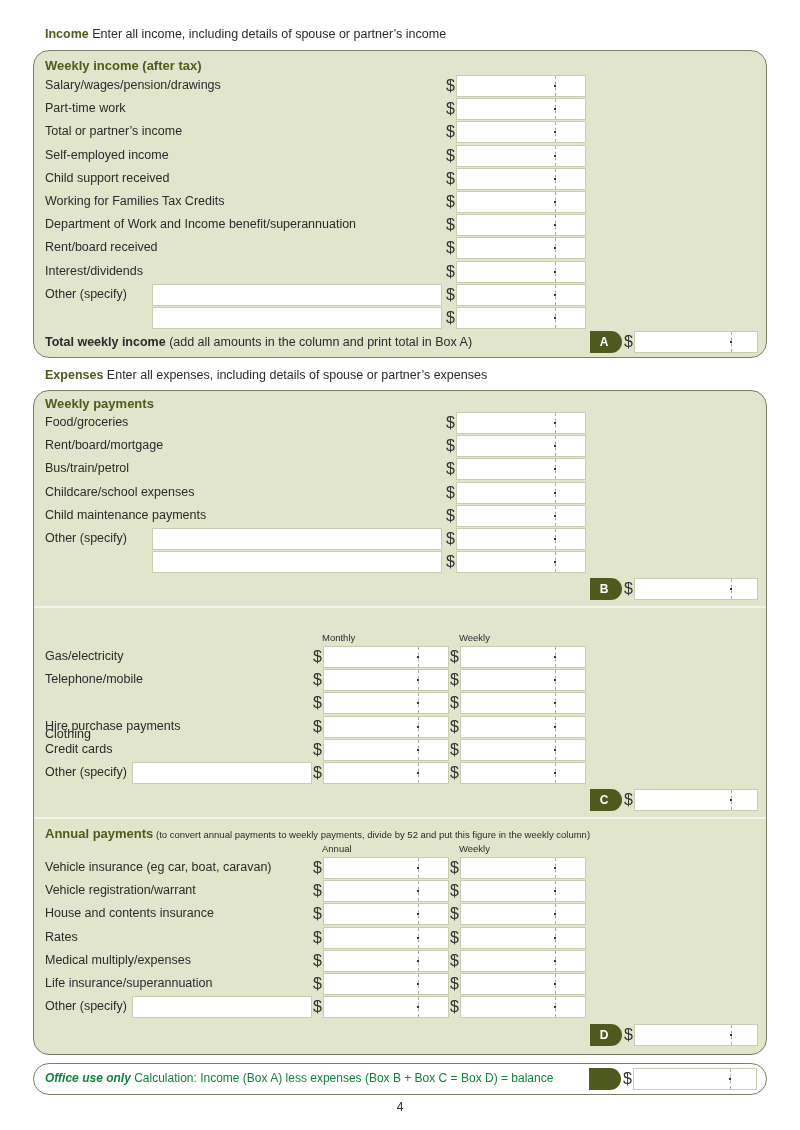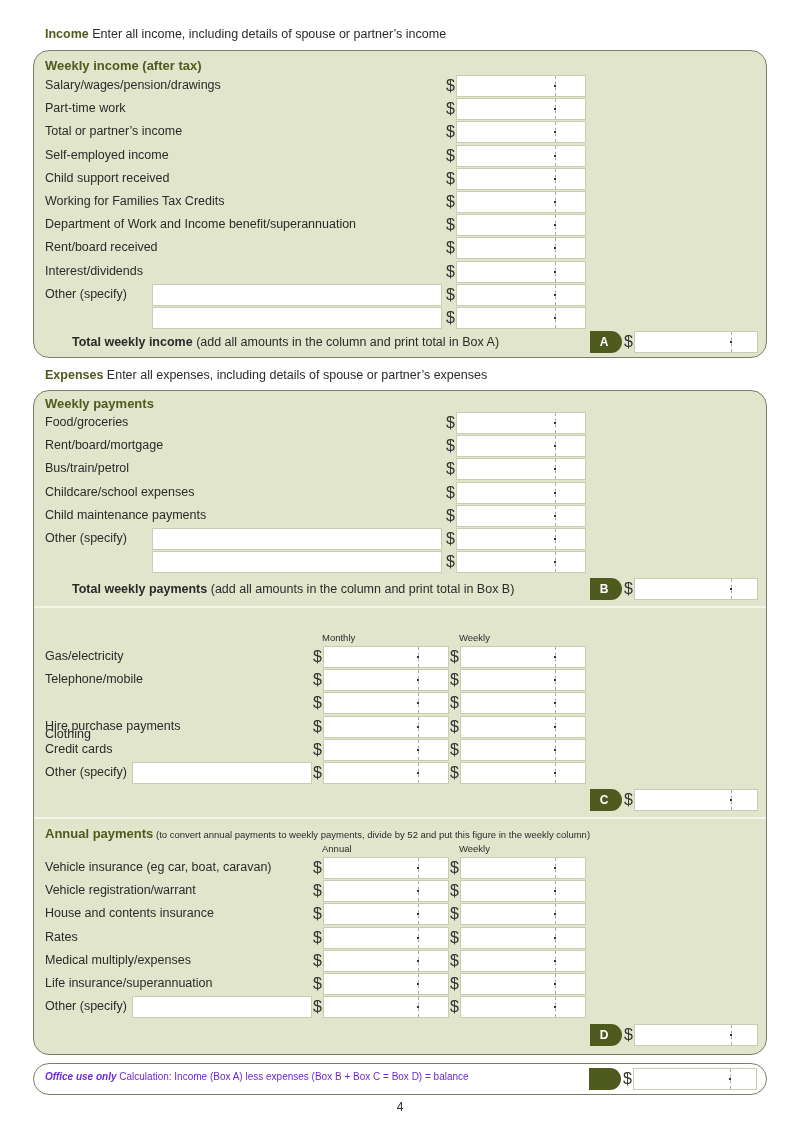--- a/index.html
+++ b/index.html
@@ -15,21 +15,21 @@
   .panel.br { border-bottom-right-radius: 16px; }
   .sub-head { position: absolute; left: 11px; font-weight: bold; color: #4f5a1e; font-size: 13px; }
   .sub-head .note { font-weight: normal; color: #2a2a2a; font-size: 9.5px; }
   .row-label { position: absolute; left: 11px; font-size: 12.5px; color: #2a2a2a; white-space: nowrap; }
   .dollar { position: absolute; font-size: 16px; color: #333; line-height: 1; }
   .amt { position: absolute; height: 22px; background: #ffffff; border: 1px solid #c8ccb0; }
   .amt .sep { position: absolute; top: 0; bottom: 0; border-left: 1px dashed #aaa; }
   .amt .dot { position: absolute; top: 9px; width: 2px; height: 2px; background: #333; }
   .spec { position: absolute; height: 22px; background: #ffffff; border: 1px solid #c8ccb0; }
   .total-label { position: absolute; left: 11px; font-size: 12.5px; white-space: nowrap; }
-  .total-label b { font-weight: bold; margin-left: 27px; }
+  .total-label b { font-weight: bold; }
   .badge { position: absolute; width: 32px; height: 22px; background: #4f5a1e; color: #fff; font-weight: bold; font-size: 12px; text-align: center; line-height: 22px; border-top-right-radius: 11px; border-bottom-right-radius: 11px; padding-right: 4px; }
   .divider { position: absolute; left: 0; right: 0; height: 2px; background: #f4f5ea; }
   .col-head { position: absolute; font-size: 9.5px; color: #2a2a2a; }
   .page-num { position: absolute; left: 0; right: 0; top: 1100px; text-align: center; font-size: 12px; }
   .office { position: absolute; left: 33px; top: 1063px; width: 734px; height: 32px; border: 1.5px solid #7b7d66; border-radius: 16px; background: #fff; }
 </style>
 </head>
 <body>
 
 <div class="section-title" style="top:27px;">
@@ -161,21 +161,20 @@
         <span class="sep" style="left:98px"></span>
         <span class="dot" style="left:97px"></span>
       </div>
       <div class="spec" style="left:118px;top:160.2px;width:290px;"></div>
       <span class="dollar" style="left:412px;top:163.2px;">$</span>
   <div class="amt" style="left:422px;top:160.2px;width:130px;">
         <span class="sep" style="left:98px"></span>
         <span class="dot" style="left:97px"></span>
       </div>
     </div>
-  <div class="total-label" style="top:191px;"><b>Total weekly payments</b><span> (add all amounts in the column and print total in Box B)</span></div>
   <div class="badge" style="left:556px;top:187px;">B</div>
   <span class="dollar" style="left:590px;top:190px;">$</span>
   <div class="amt" style="left:600px;top:187px;width:124px;">
       <span class="sep" style="left:96px"></span>
       <span class="dot" style="left:95px"></span>
     </div>
 
   <div class="divider" style="top:215px;"></div>
 
   <div class="col-head" style="left:288px;top:241px;">Monthly</div>
@@ -343,21 +342,21 @@
     </div>
   <div class="badge" style="left:556px;top:633px;">D</div>
   <span class="dollar" style="left:590px;top:636px;">$</span>
   <div class="amt" style="left:600px;top:633px;width:124px;">
       <span class="sep" style="left:96px"></span>
       <span class="dot" style="left:95px"></span>
     </div>
 </div>
 
 <div class="office">
-  <div class="abs" style="left:11px;top:7px;font-size:10px;color:#6d28d9;white-space:nowrap;">
+  <div class="abs" style="left:11px;top:7px;font-size:12px;color:#15803d;white-space:nowrap;">
     <b><i>Office use only</i></b><span> Calculation: Income (Box A) less expenses (Box B + Box C = Box D) = balance</span>
   </div>
   <div class="badge" style="left:555px;top:4px;"></div>
   <span class="dollar" style="left:589px;top:7px;">$</span>
   <div class="amt" style="left:599px;top:4px;width:124px;">
       <span class="sep" style="left:96px"></span>
       <span class="dot" style="left:95px"></span>
     </div>
 </div>
 

